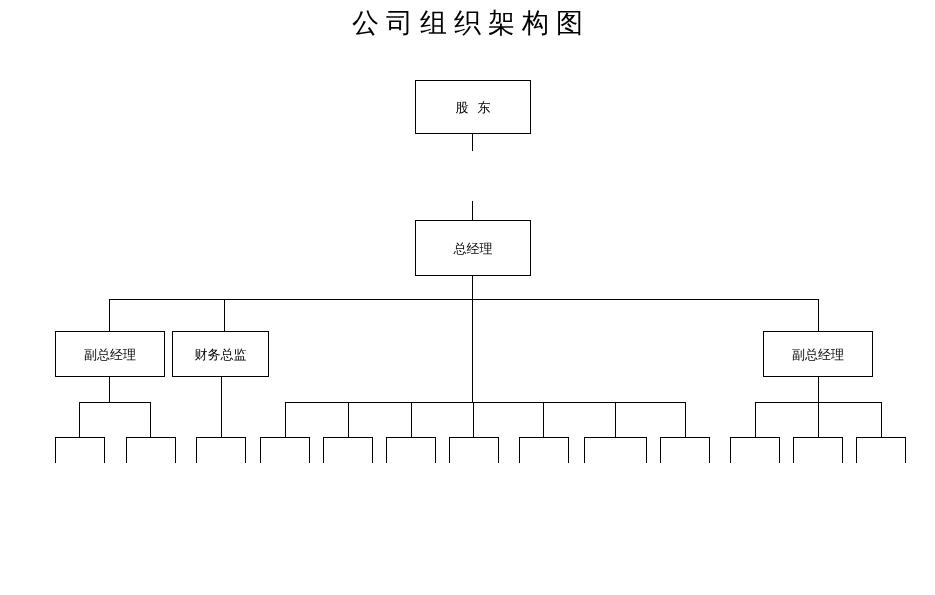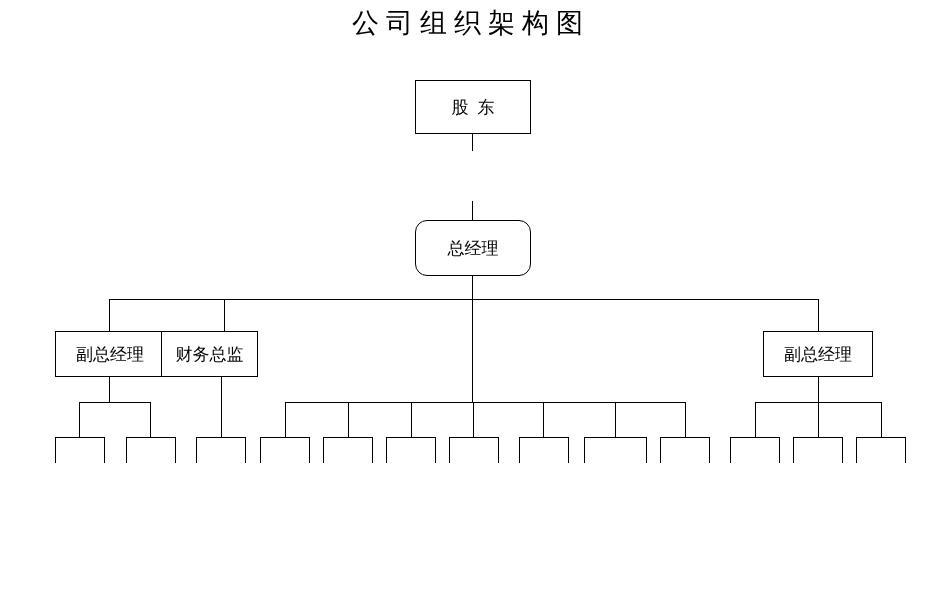--- a/index.html
+++ b/index.html
@@ -40,21 +40,21 @@
     border: 1.4px solid #000000;
     background: #ffffff;
     display: flex;
     align-items: center;
     justify-content: center;
     color: #000000;
   }
 
   
   .node.horiz {
-    font-size: 17px;
+    font-size: 13px;
     line-height: 21px;
     white-space: nowrap;
     justify-content: center;
   }
   .node.horiz.wide-space {
     letter-spacing: 9px;
     text-indent: 9px;
   }
 
   
@@ -106,29 +106,29 @@
 
 <div id="chart-root">
 
   <div class="chart-title">公司组织架构图</div>
 
   <div class="node horiz wide-space" style="left:415px; top:80px; width:116px; height:54px;">
     <span>股东</span>
   </div>
 
 
-  <div class="node horiz" style="left:415px; top:220px; width:116px; height:56px;border-radius:12px;">
+  <div class="node horiz" style="left:415px; top:220px; width:116px; height:56px;">
     <span>总经理</span>
   </div>
 
   <div class="node horiz" style="left:55px; top:331px; width:110px; height:46px;">
     <span>副总经理</span>
   </div>
 
-  <div class="node horiz" style="left:161px; top:331px; width:97px; height:46px;">
+  <div class="node horiz" style="left:172px; top:331px; width:97px; height:46px;">
     <span>财务总监</span>
   </div>
 
   <div class="node horiz" style="left:763px; top:331px; width:110px; height:46px;">
     <span>副总经理</span>
   </div>
 
   <div class="node vert" style="left:55px; top:437px; width:50px; height:133px;">
     <span class="dept-main">销售一部</span>
   </div>

